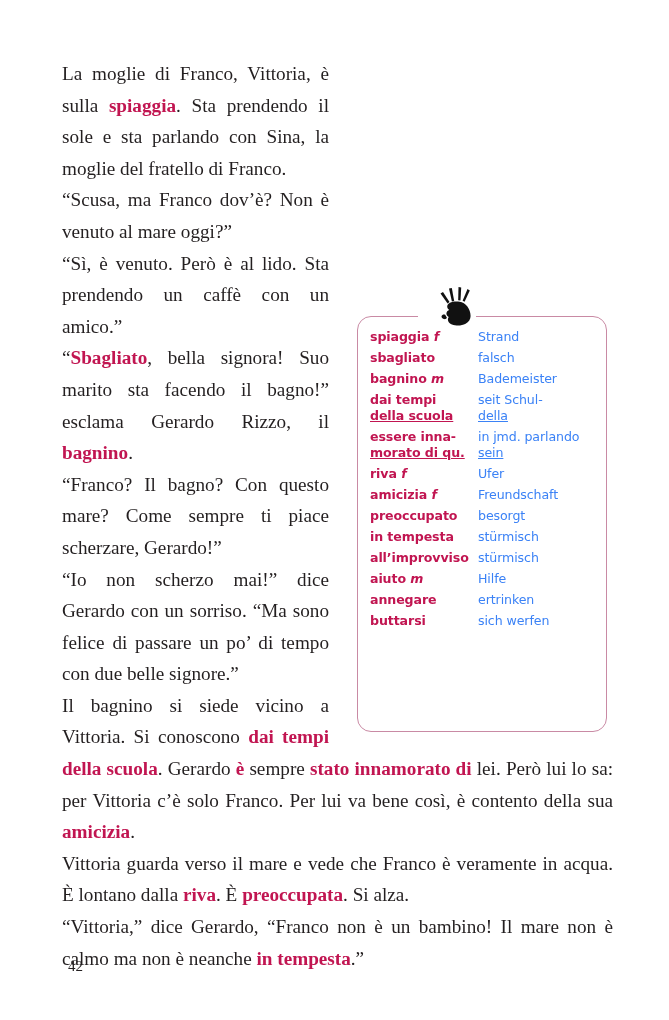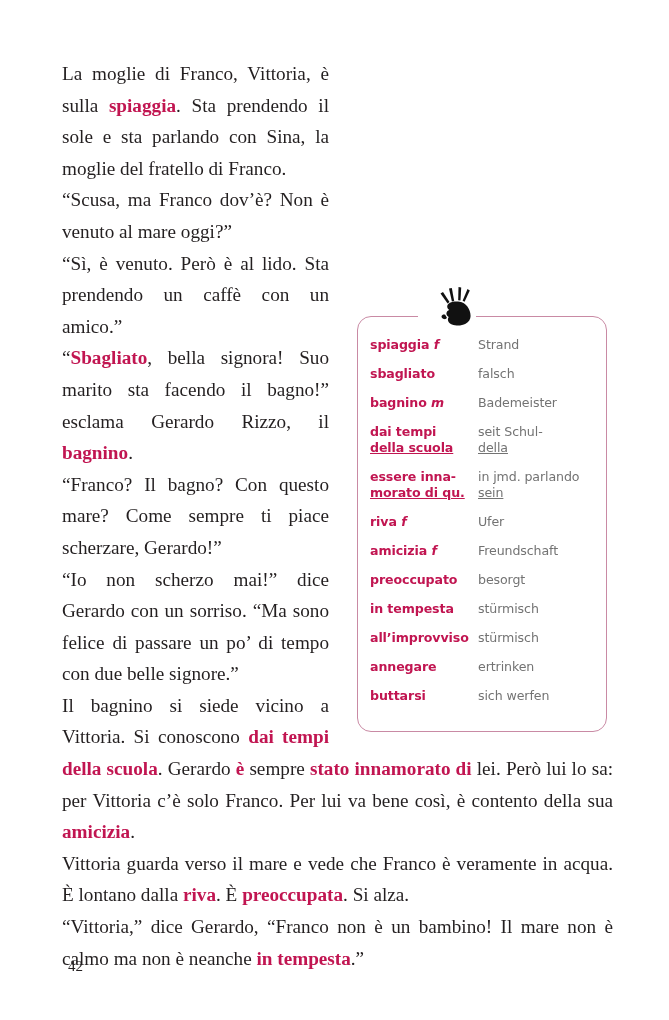--- a/index.html
+++ b/index.html
@@ -98,27 +98,26 @@
     font-size: 12.6px;
     line-height: 16.4px;
     letter-spacing: -0.1px;
   }
   .vrow .it .g {
     font-style: italic;
     font-weight: bold;
   }
   .vrow .de {
     flex: 1 1 auto;
-    color: #737373;
+    color: #3b82f6;
     font-family: "DejaVu Sans", "Liberation Sans", sans-serif;
     font-size: 12.6px;
     line-height: 16.4px;
     font-weight: normal;
     letter-spacing: -0.1px;
-    margin-top: 8px;
   }
   .vrow .l2 { display: block; text-decoration: underline; }
 
   
   #hand-icon {
     position: absolute;
     left: 437px;
     top: 286px;
     width: 44px;
     height: 44px;
@@ -191,20 +190,24 @@
         </div>
         <div class="vrow">
           <div class="it"><span>in tempesta</span></div>
           <div class="de"><span>stürmisch</span></div>
         </div>
         <div class="vrow">
           <div class="it"><span>all’improvviso</span></div>
           <div class="de"><span>stürmisch</span></div>
         </div>
         <div class="vrow">
+          <div class="it"><span>aiuto</span> <span class="g"> m</span></div>
+          <div class="de"><span>Hilfe</span></div>
+        </div>
+        <div class="vrow">
           <div class="it"><span>annegare</span></div>
           <div class="de"><span>ertrinken</span></div>
         </div>
         <div class="vrow">
           <div class="it"><span>buttarsi</span></div>
           <div class="de"><span>sich werfen</span></div>
         </div>
       </div>
   </div>
 

